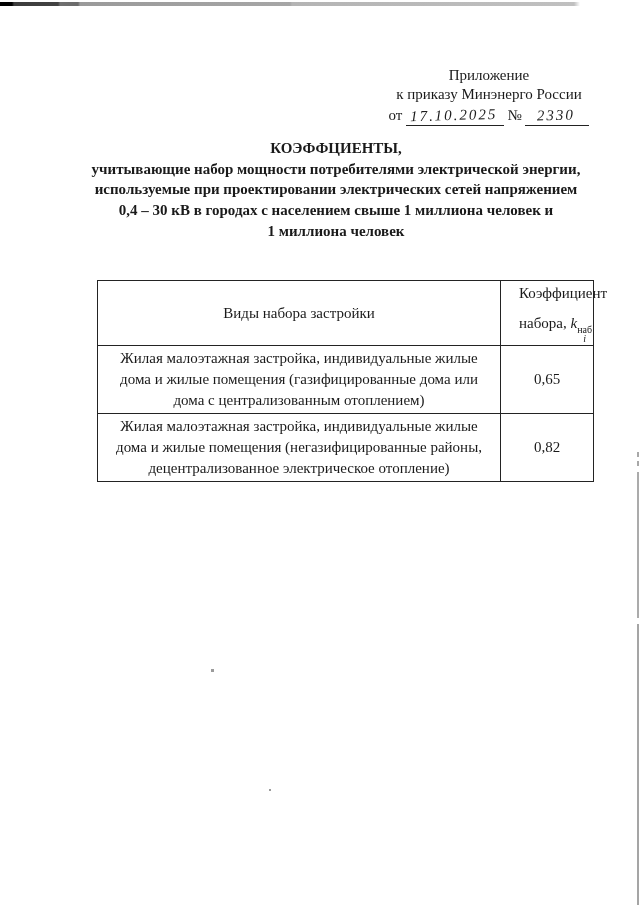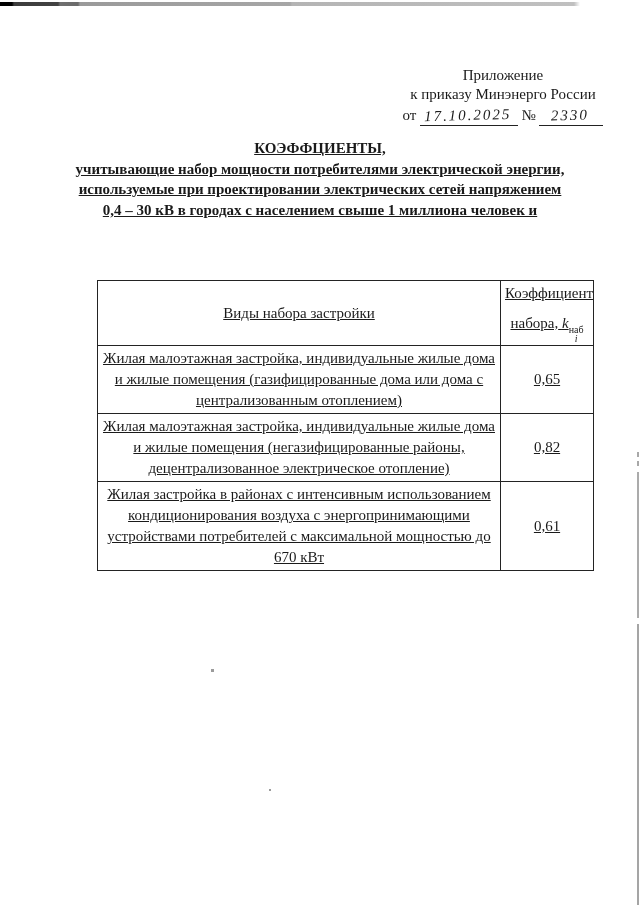--- a/index.html
+++ b/index.html
@@ -26,53 +26,52 @@
   }
   .scan-edge-line {
     position: absolute; left: 637px; top: 472px; width: 2px; height: 433px;
     background: linear-gradient(to bottom, #ababab 0 146px, #ffffff 146px 152px, #a5a5a5 152px 433px);
   }
   .speck { position: absolute; background: #9b9b9b; }
   .speck-1 { left: 211px; top: 669px; width: 3px; height: 3px; }
   .speck-2 { left: 269px; top: 789px; width: 2px; height: 2px; }
 
   .doc-header {
-    position: absolute; top: 66px; left: 393px; width: 220px;
+    position: absolute; top: 66px; left: 379px; width: 220px;
     text-align: center; font-size: 15px; line-height: 19px;
     white-space: nowrap;
   }
   .doc-header .row3 { margin-top: 2px; }
   .handwritten {
     display: inline-block;
     font-style: italic;
     letter-spacing: 2px;
     transform: rotate(-1.5deg);
     color: #1c1c1c;
     padding: 0 6px 0 4px;
   }
   .u-line { border-bottom: 1.6px solid #222; display: inline-block; }
   .u-date { min-width: 96px; text-align: center; }
   .u-num  { min-width: 64px; text-align: center; }
 
   .doc-title {
-    position: absolute; top: 138px; left: 40px; width: 560px;
+    position: absolute; top: 138px; left: 56px; width: 560px;
     text-align: center; font-weight: bold;
-    font-size: 15px; line-height: 20.7px; text-decoration: underline;
+    font-size: 15px; line-height: 20.7px;
   }
 
   table.coef-table {
     position: absolute; top: 280px; left: 97px;
     width: 496px; border-collapse: collapse; table-layout: fixed;
   }
   table.coef-table td {
     border: 1.6px solid #232323;
     text-align: center; vertical-align: middle;
     font-size: 15px; line-height: 21px;
-    padding: 2px 4px;
-    text-decoration: underline;
+    padding: 2px 18px;
   }
   td.c1 { width: 403px; }
   td.c2 { width: 93px; }
   tr.hdr  td { height: 57px; }
   tr.r1 td { height: 30px; }
   tr.r2 td { height: 67px; }
   tr.r3 td { height: 68px; }
   tr.r4 td { height: 83px; }
   .hdr-c2-line { display: block; }
   .kterm { white-space: nowrap; margin-top: 9px; }
@@ -103,20 +102,21 @@
     <span>№</span>
     <span class="u-line u-num"><span class="handwritten">2330</span></span>
   </div>
 </div>
 
 <div class="doc-title">
   <div>КОЭФФЦИЕНТЫ,</div>
   <div>учитывающие набор мощности потребителями электрической энергии,</div>
   <div>используемые при проектировании электрических сетей напряжением</div>
   <div>0,4 – 30 кВ в городах с населением свыше 1 миллиона человек и</div>
+  <div>1  миллиона человек</div>
 </div>
 
 <table class="coef-table">
   <tbody>
     <tr class="hdr">
       <td class="c1">Виды набора застройки</td>
       <td class="c2">
         <span class="hdr-c2-line">Коэффициент</span>
         <span class="hdr-c2-line kterm"><span>набора,</span>&nbsp;<i>k</i><span class="kstack">
               <span class="sup">наб</span>
@@ -125,18 +125,14 @@
       </td>
     </tr>
     <tr class="r2">
       <td class="c1">Жилая малоэтажная застройка, индивидуальные жилые дома и жилые помещения (газифицированные дома или дома с централизованным отоплением)</td>
       <td class="c2">0,65</td>
     </tr>
     <tr class="r3">
       <td class="c1">Жилая малоэтажная застройка, индивидуальные жилые дома и жилые помещения (негазифицированные районы, децентрализованное электрическое отопление)</td>
       <td class="c2">0,82</td>
     </tr>
-    <tr class="r4">
-      <td class="c1">Жилая застройка в районах с интенсивным использованием кондиционирования воздуха с энергопринимающими устройствами потребителей с максимальной мощностью до 670 кВт</td>
-      <td class="c2">0,61</td>
-    </tr>
   </tbody>
 </table>
 
 </body></html>

